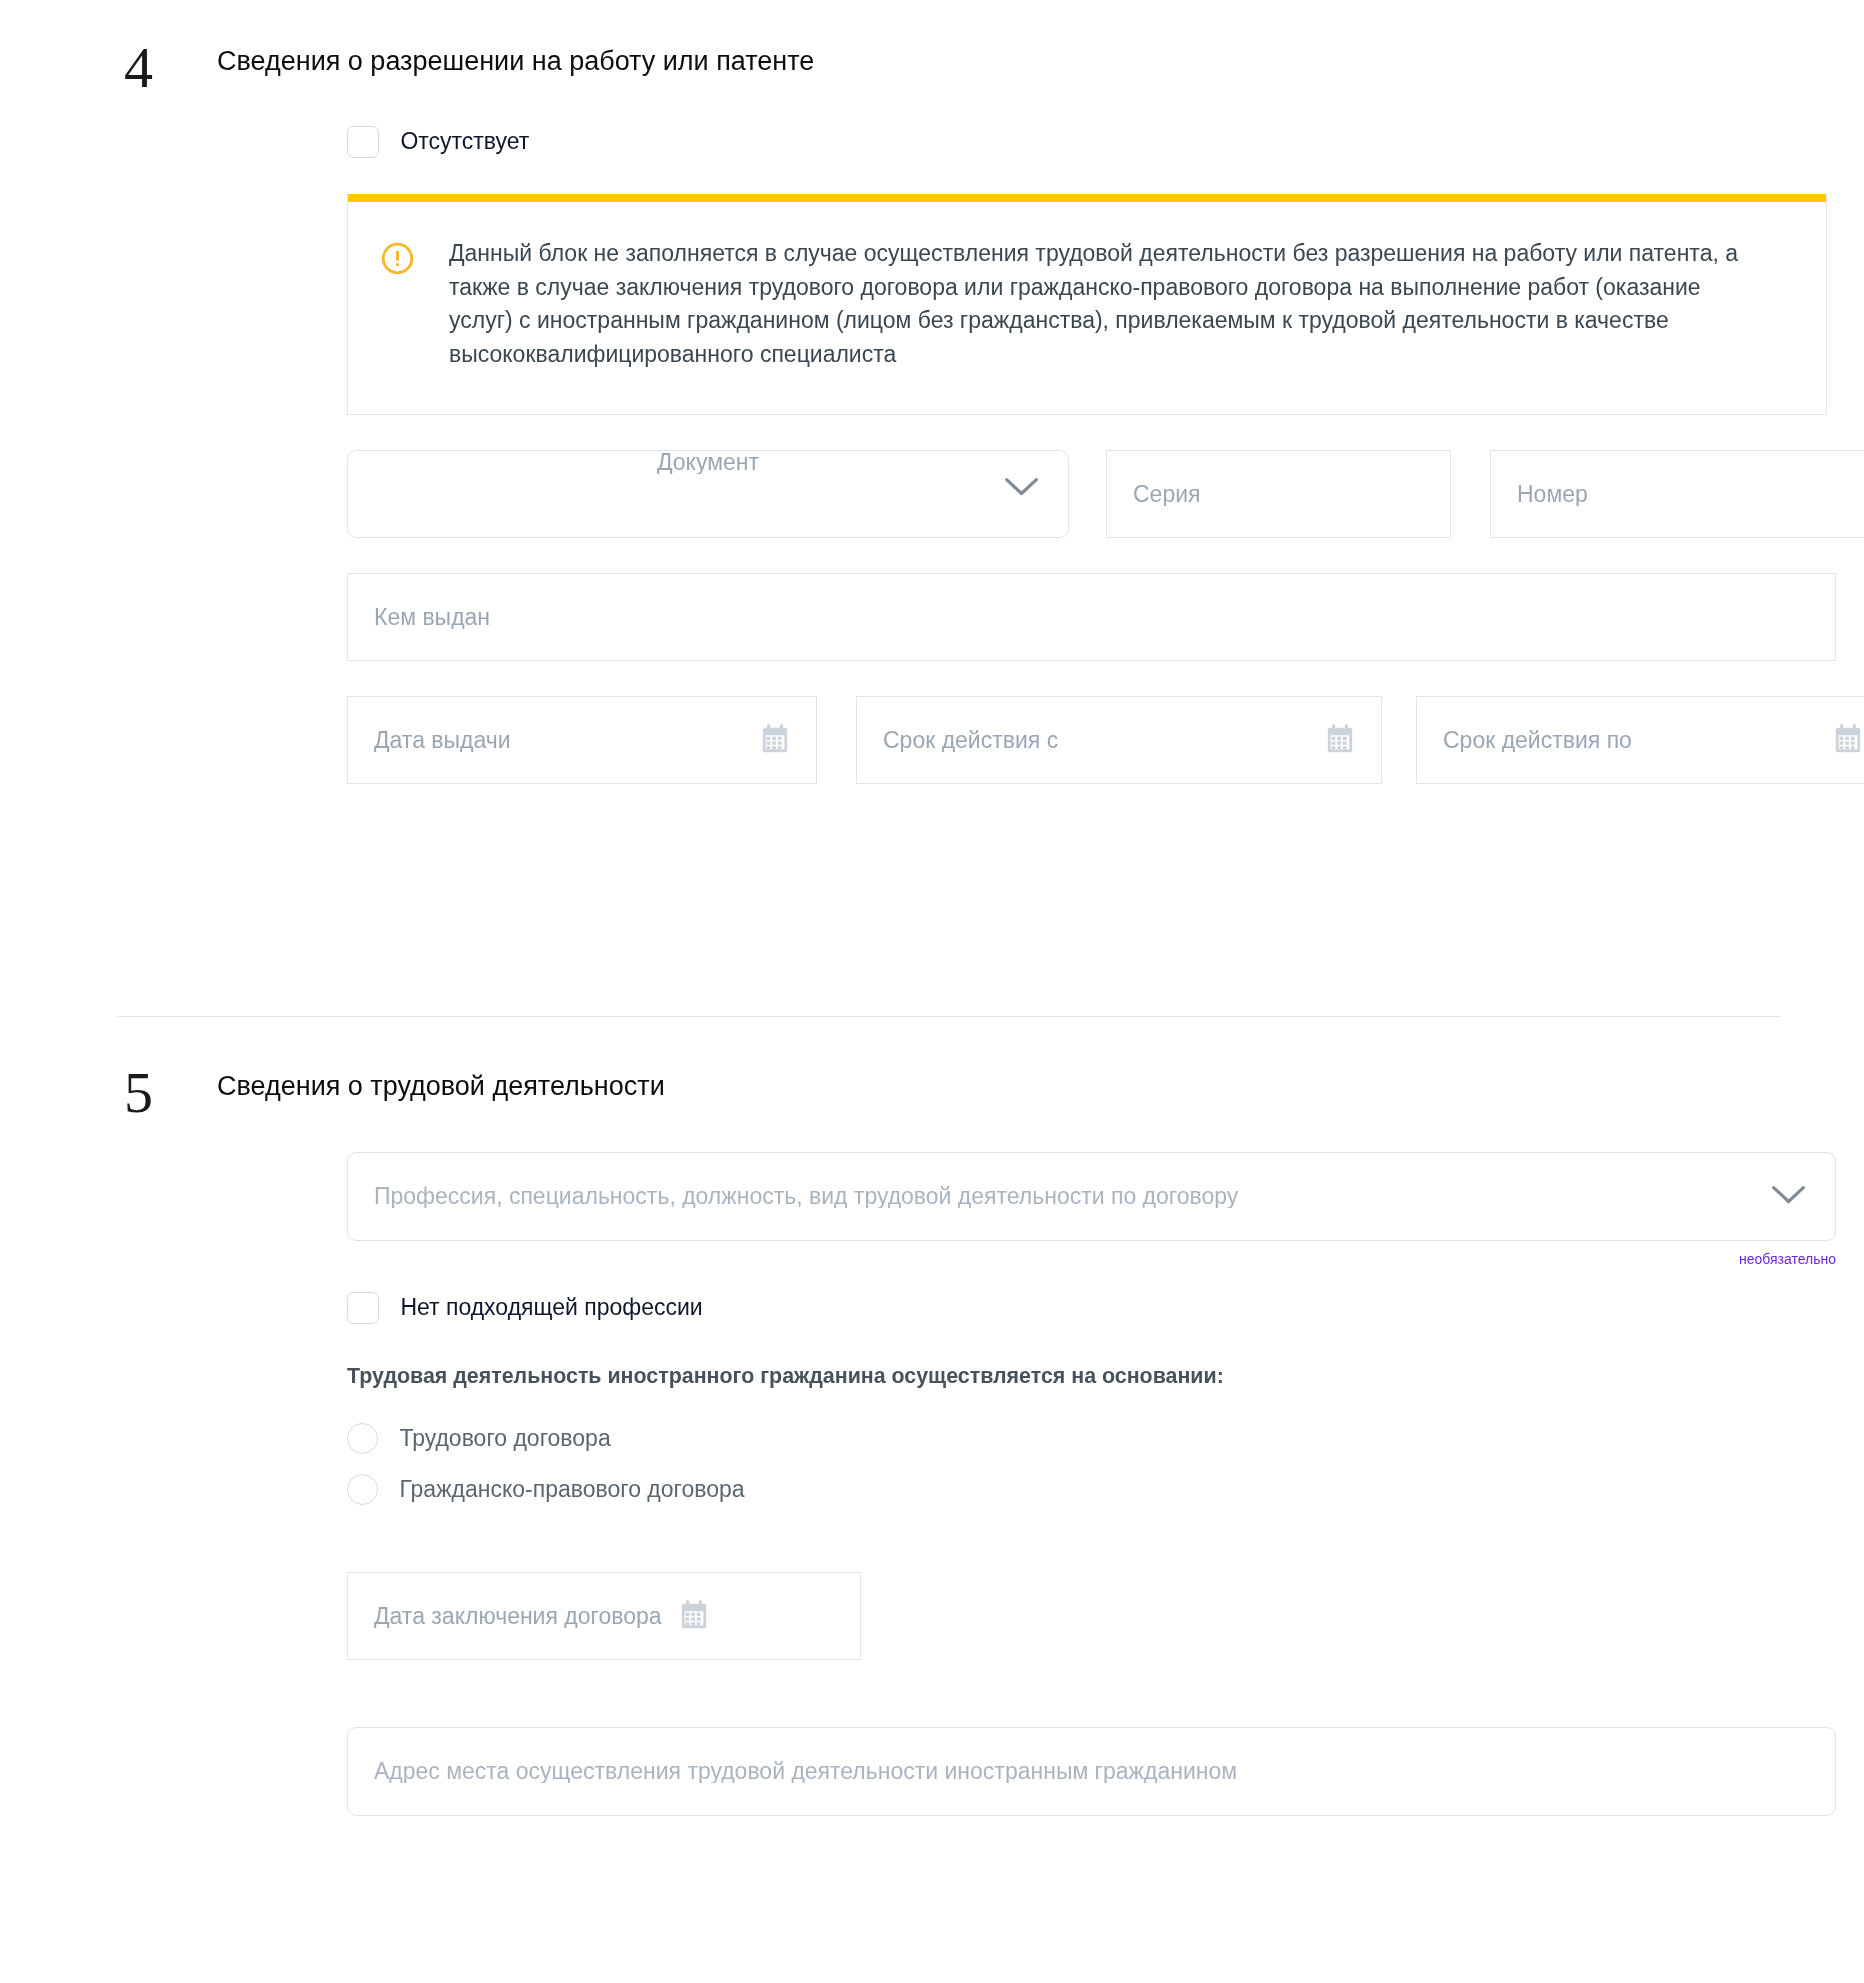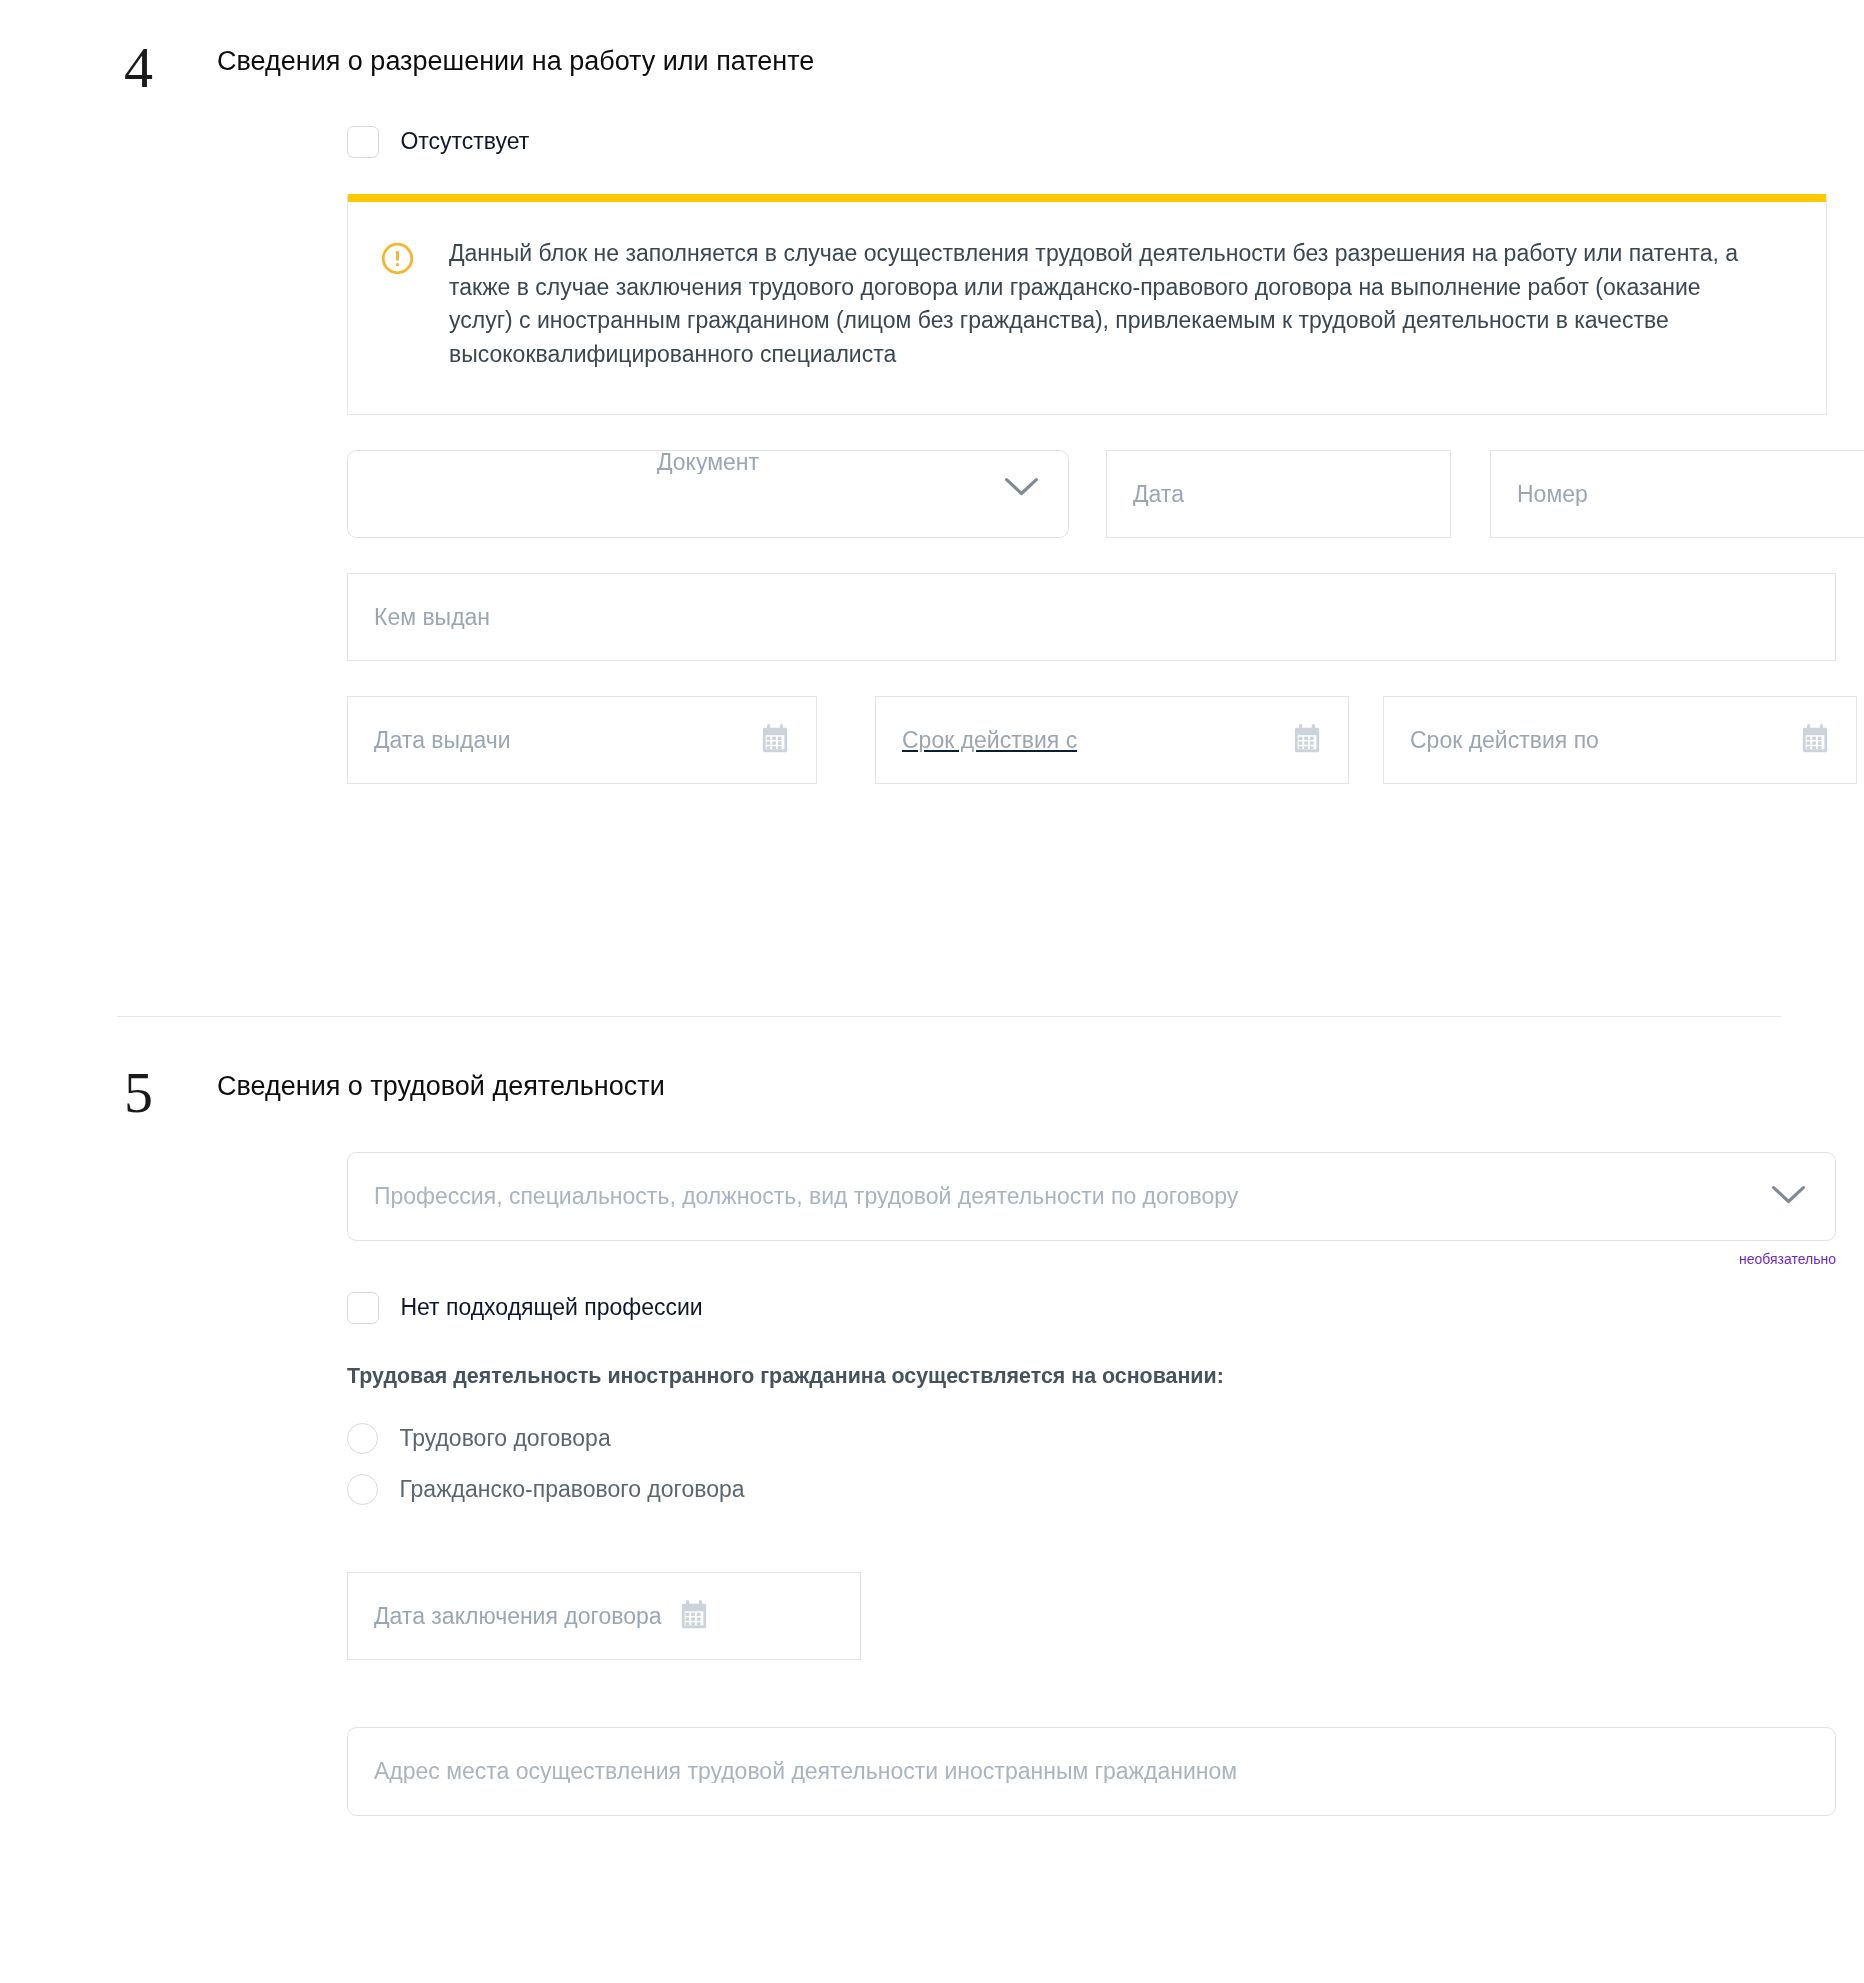--- a/index.html
+++ b/index.html
@@ -217,21 +217,21 @@
       <div class="field rounded" style="width:722px;flex-direction:column;">
         <span class="field-placeholder">Документ</span>
         <span class="chevron">
           <svg width="41" height="26" viewBox="0 0 44 28" aria-hidden="true">
             <path d="M6 6 L22 21 L38 6" fill="none" stroke="#7f8a94" stroke-width="3.4" stroke-linecap="round" stroke-linejoin="round"></path>
           </svg>
         </span>
       </div>
 
       <div class="field" style="width:345px; margin-left:37px;">
-        <span class="field-placeholder">Дата</span>
+        <span class="field-placeholder">Серия</span>
       </div>
 
       <div class="field" style="width:412px; margin-left:39px;">
         <span class="field-placeholder">Номер</span>
       </div>
     </div>
 
     <div class="row body-indent" style="margin-top:35px;">
       <div class="field" style="width:1489px;">
         <span class="field-placeholder">Кем выдан</span>
@@ -255,21 +255,21 @@
               <rect x="7" y="24.7" width="4" height="3.1"></rect>
               <rect x="13" y="24.7" width="4" height="3.1"></rect>
               <rect x="19" y="24.7" width="4" height="3.1"></rect>
             </g>
             <rect x="7.5" y="1" width="3.4" height="7" rx="1.7" fill="#ccd3da"></rect>
             <rect x="21.1" y="1" width="3.4" height="7" rx="1.7" fill="#ccd3da"></rect>
           </svg>
         </span>
       </div>
 
-      <div class="field" style="width:474px; margin-left:58px;text-decoration:underline;">
+      <div class="field" style="width:526px; margin-left:39px;">
         <span class="field-placeholder">Срок действия с</span>
         <span class="cal-icon">
           <svg width="30" height="32" viewBox="0 0 32 34" aria-hidden="true">
             <rect x="3" y="5" width="26" height="26" rx="2" fill="#ccd3da"></rect>
             <rect x="6" y="13" width="20" height="15" fill="#ffffff"></rect>
             <g fill="#ccd3da">
               <rect x="7" y="14.5" width="4" height="3.6"></rect>
               <rect x="13" y="14.5" width="4" height="3.6"></rect>
               <rect x="19" y="14.5" width="4" height="3.6"></rect>
               <rect x="7" y="19.6" width="4" height="3.6"></rect>

